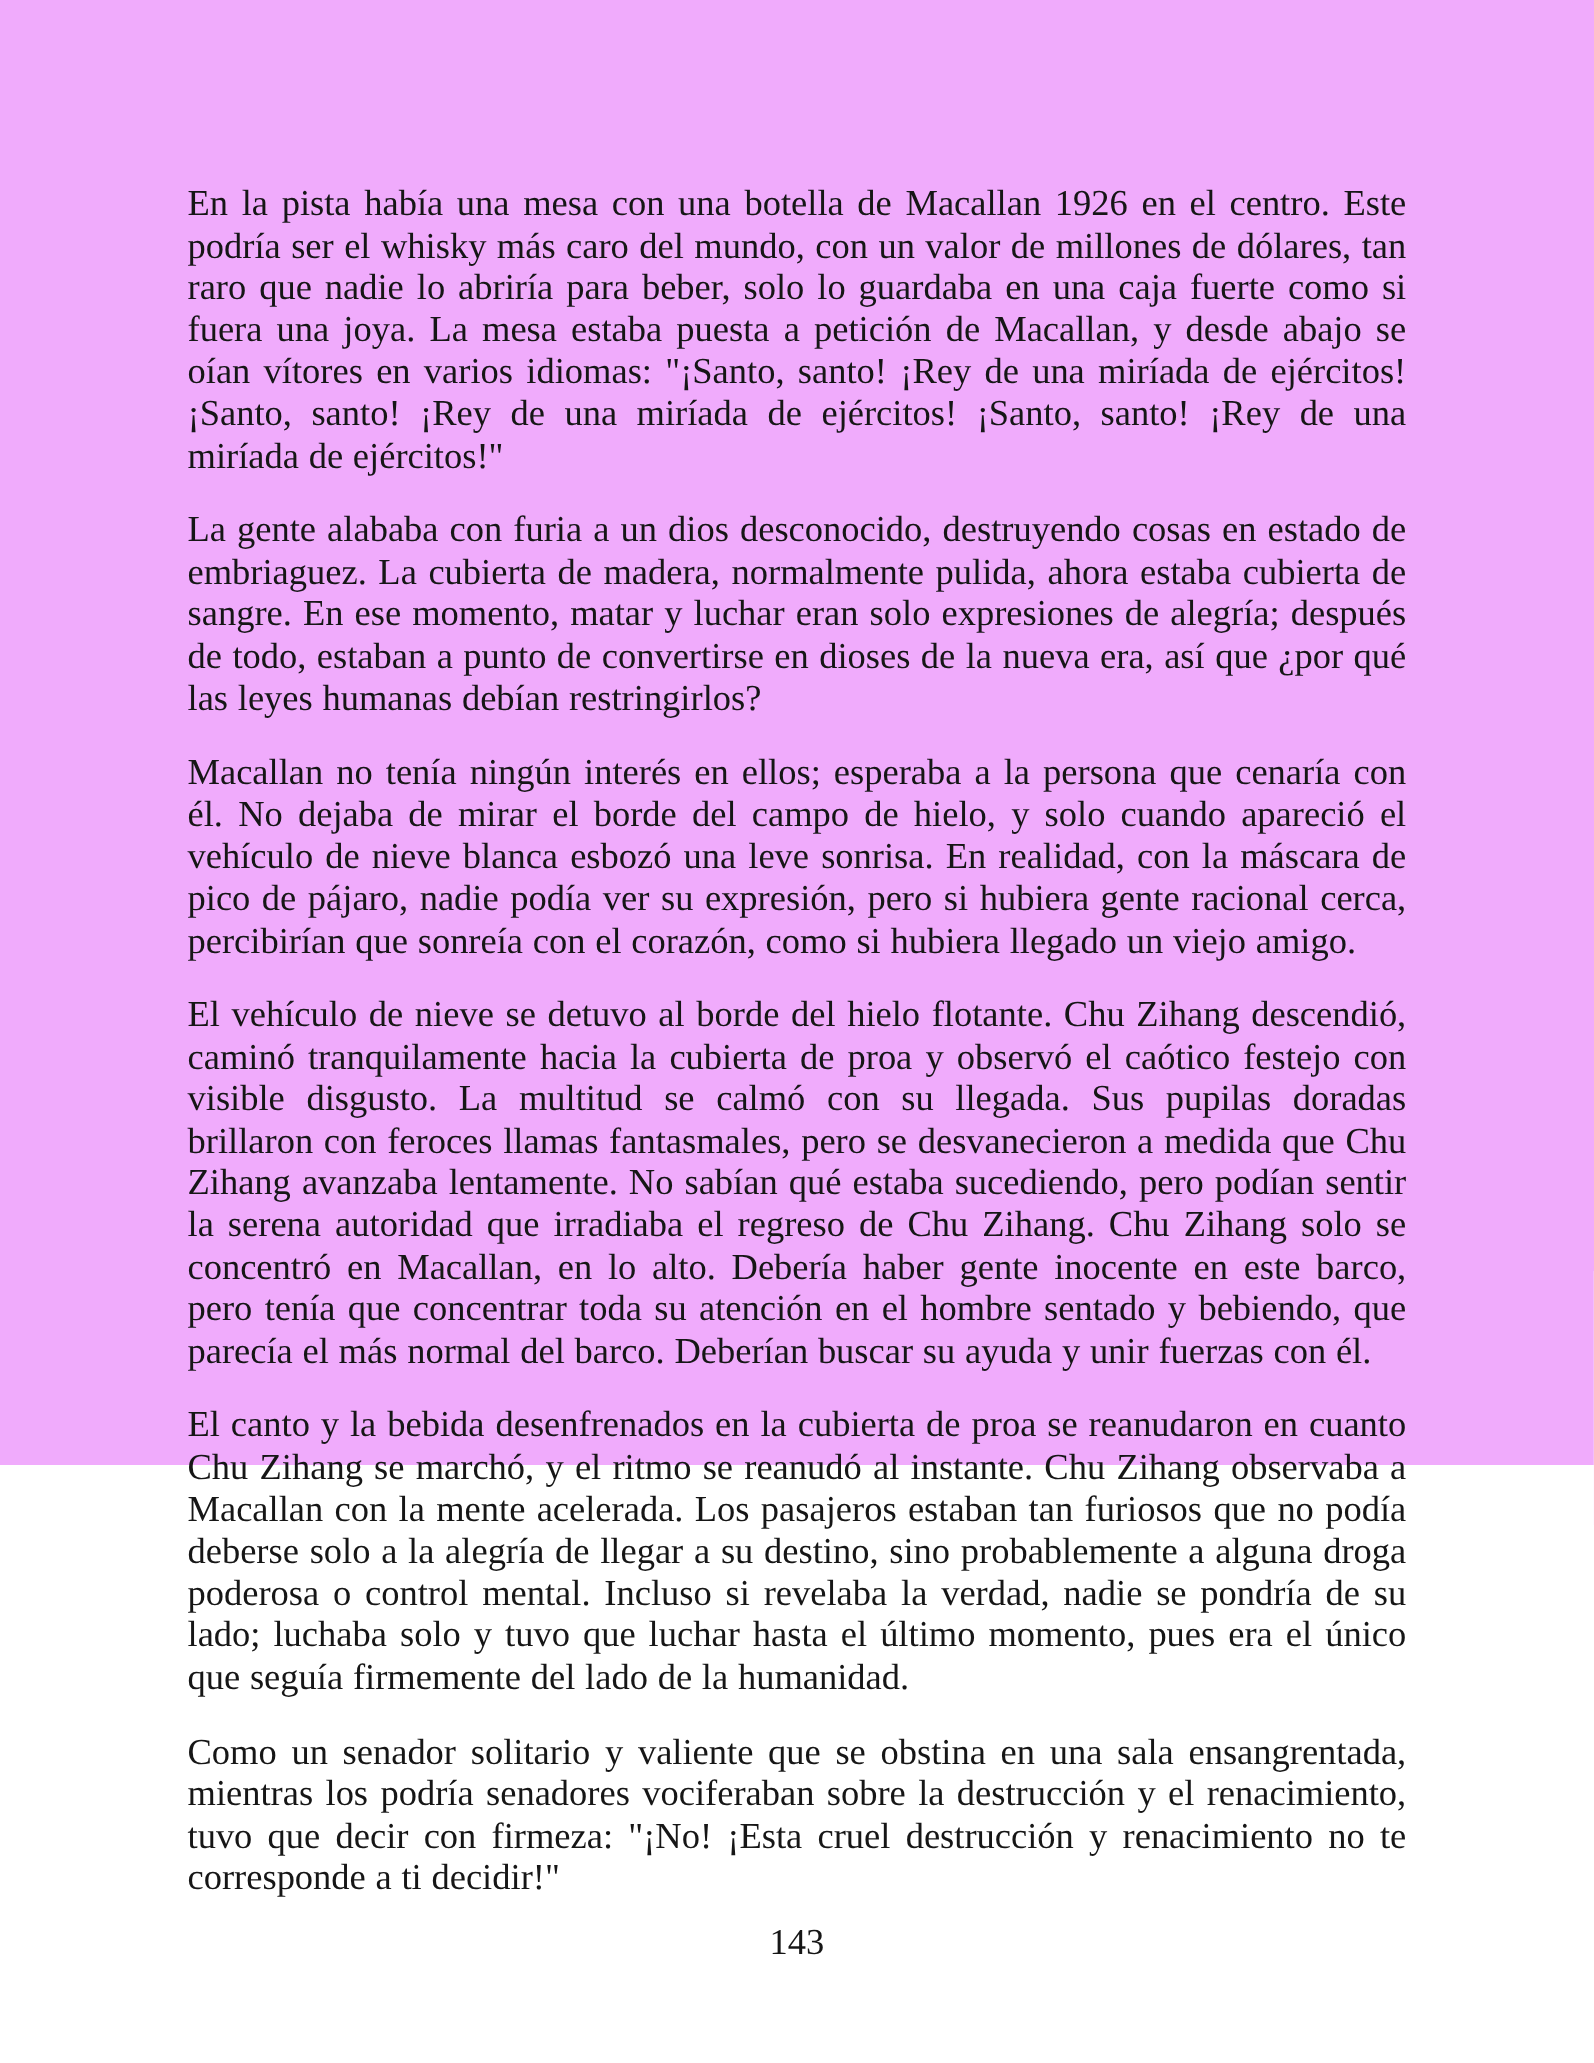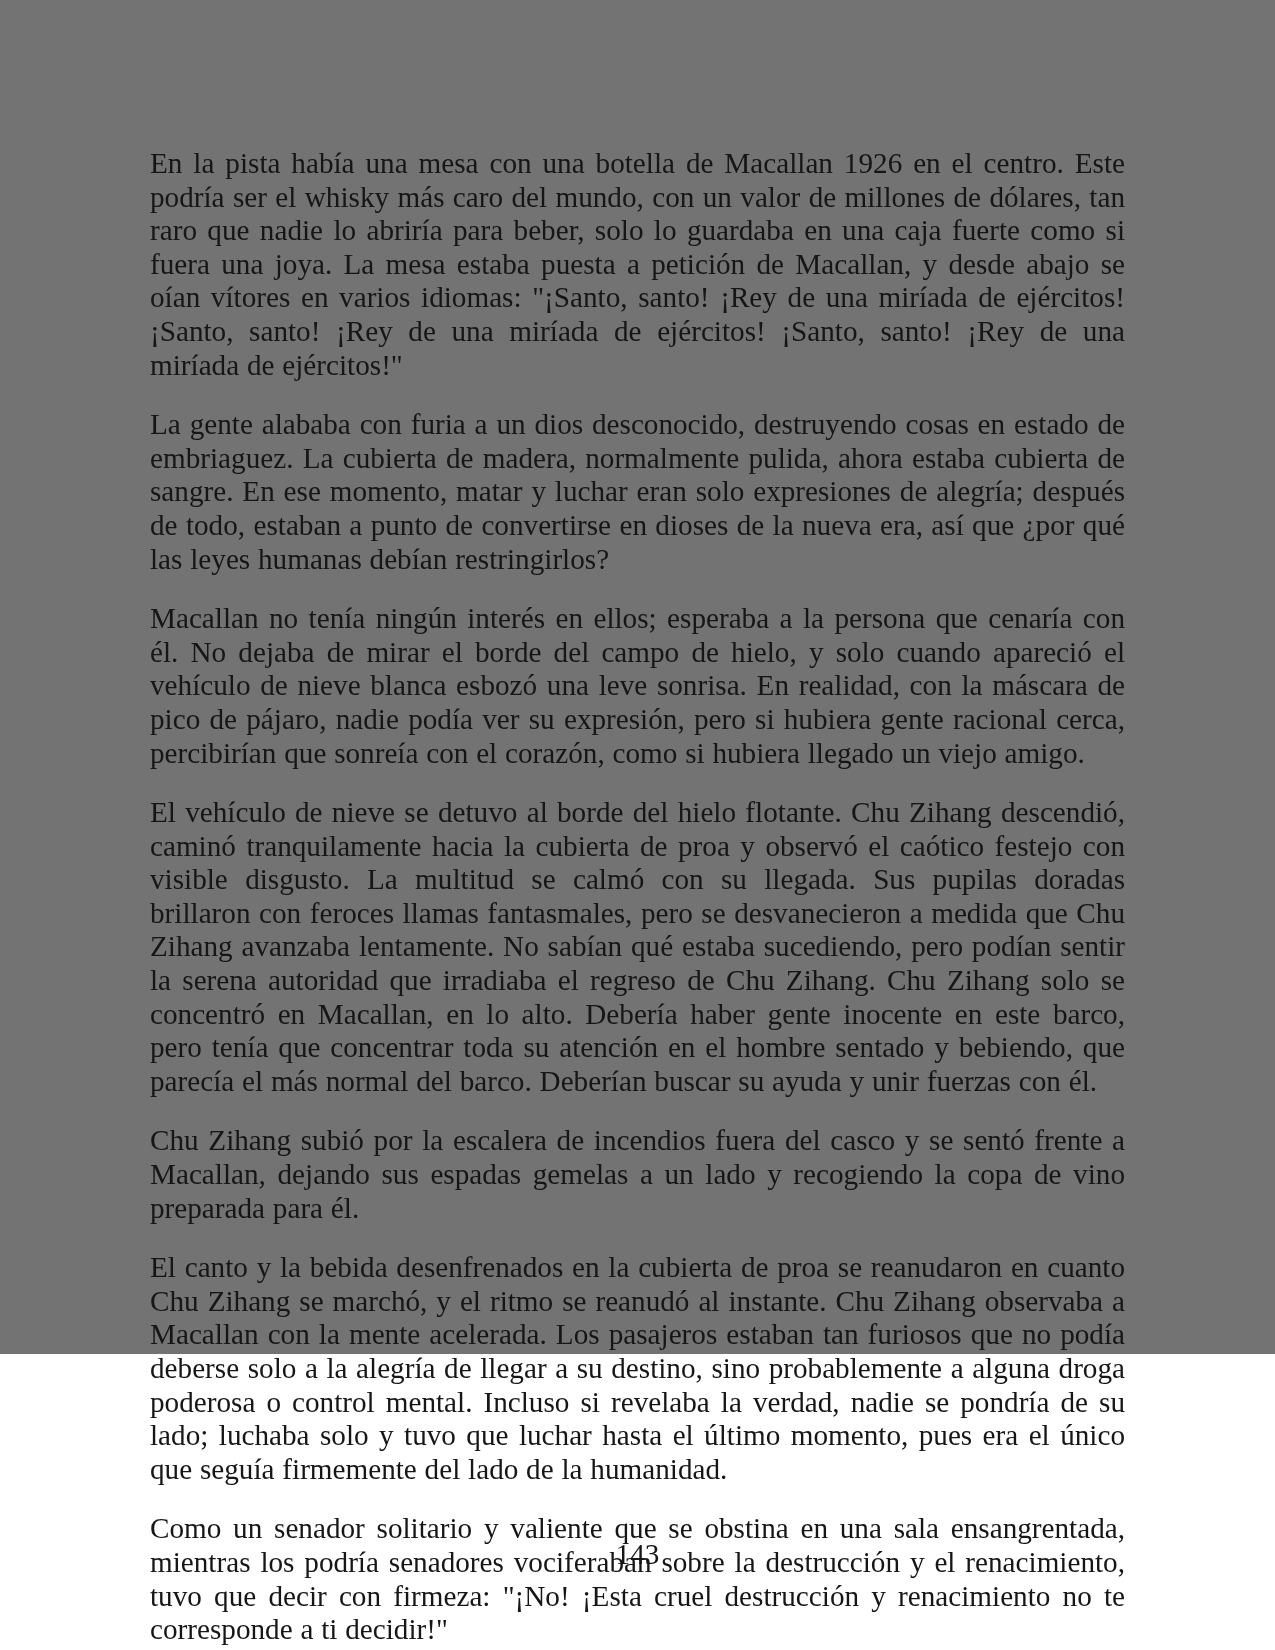--- a/index.html
+++ b/index.html
@@ -13,22 +13,22 @@
     position: relative;
     font-family: "Liberation Serif", "DejaVu Serif", serif;
     color: #161616;
     overflow: hidden;
   }
   .page {
     position: absolute;
     left: 0;
     top: 0;
     width: 1275px;
-    height: 1354px;
-    background: #737373;
+    height: 1172px;
+    background: #f0abfc;
   }
   .page-content {
     position: absolute;
     left: 150px;
     top: 147px;
     width: 975px;
   }
   .page-content p {
     margin: 0 0 26px 0;
     font-size: 29.2px;
@@ -49,18 +49,17 @@
 </style>
 </head>
 <body>
 
 <div class="page">
   <div class="page-content">
     <p>En la pista había una mesa con una botella de Macallan 1926 en el centro. Este podría ser el whisky más caro del mundo, con un valor de millones de dólares, tan raro que nadie lo abriría para beber, solo lo guardaba en una caja fuerte como si fuera una joya. La mesa estaba puesta a petición de Macallan, y desde abajo se oían vítores en varios idiomas: "¡Santo, santo! ¡Rey de una miríada de ejércitos! ¡Santo, santo! ¡Rey de una miríada de ejércitos! ¡Santo, santo! ¡Rey de una miríada de ejércitos!"</p>
     <p>La gente alababa con furia a un dios desconocido, destruyendo cosas en estado de embriaguez. La cubierta de madera, normalmente pulida, ahora estaba cubierta de sangre. En ese momento, matar y luchar eran solo expresiones de alegría; después de todo, estaban a punto de convertirse en dioses de la nueva era, así que ¿por qué las leyes humanas debían restringirlos?</p>
     <p>Macallan no tenía ningún interés en ellos; esperaba a la persona que cenaría con él. No dejaba de mirar el borde del campo de hielo, y solo cuando apareció el vehículo de nieve blanca esbozó una leve sonrisa. En realidad, con la máscara de pico de pájaro, nadie podía ver su expresión, pero si hubiera gente racional cerca, percibirían que sonreía con el corazón, como si hubiera llegado un viejo amigo.</p>
     <p>El vehículo de nieve se detuvo al borde del hielo flotante. Chu Zihang descendió, caminó tranquilamente hacia la cubierta de proa y observó el caótico festejo con visible disgusto. La multitud se calmó con su llegada. Sus pupilas doradas brillaron con feroces llamas fantasmales, pero se desvanecieron a medida que Chu Zihang avanzaba lentamente. No sabían qué estaba sucediendo, pero podían sentir la serena autoridad que irradiaba el regreso de Chu Zihang. Chu Zihang solo se concentró en Macallan, en lo alto. Debería haber gente inocente en este barco, pero tenía que concentrar toda su atención en el hombre sentado y bebiendo, que parecía el más normal del barco. Deberían buscar su ayuda y unir fuerzas con él.</p>
-    <p>Chu Zihang subió por la escalera de incendios fuera del casco y se sentó frente a Macallan, dejando sus espadas gemelas a un lado y recogiendo la copa de vino preparada para él.</p>
     <p>El canto y la bebida desenfrenados en la cubierta de proa se reanudaron en cuanto Chu Zihang se marchó, y el ritmo se reanudó al instante. Chu Zihang observaba a Macallan con la mente acelerada. Los pasajeros estaban tan furiosos que no podía deberse solo a la alegría de llegar a su destino, sino probablemente a alguna droga poderosa o control mental. Incluso si revelaba la verdad, nadie se pondría de su lado; luchaba solo y tuvo que luchar hasta el último momento, pues era el único que seguía firmemente del lado de la humanidad.</p>
     <p>Como un senador solitario y valiente que se obstina en una sala ensangrentada, mientras los podría senadores vociferaban sobre la destrucción y el renacimiento, tuvo que decir con firmeza: "¡No! ¡Esta cruel destrucción y renacimiento no te corresponde a ti decidir!"</p>
   </div>
   <div class="page-footer">143</div>
 </div>
 
 </body></html>

